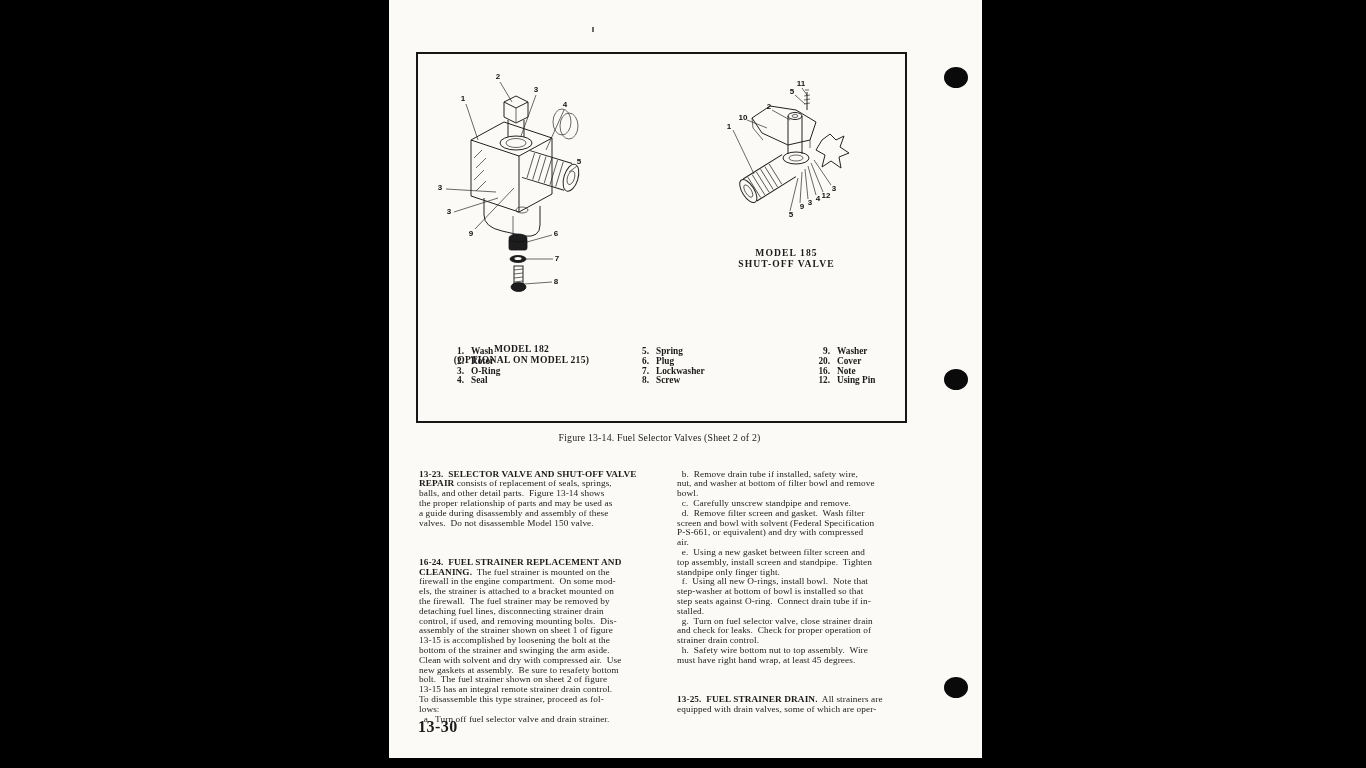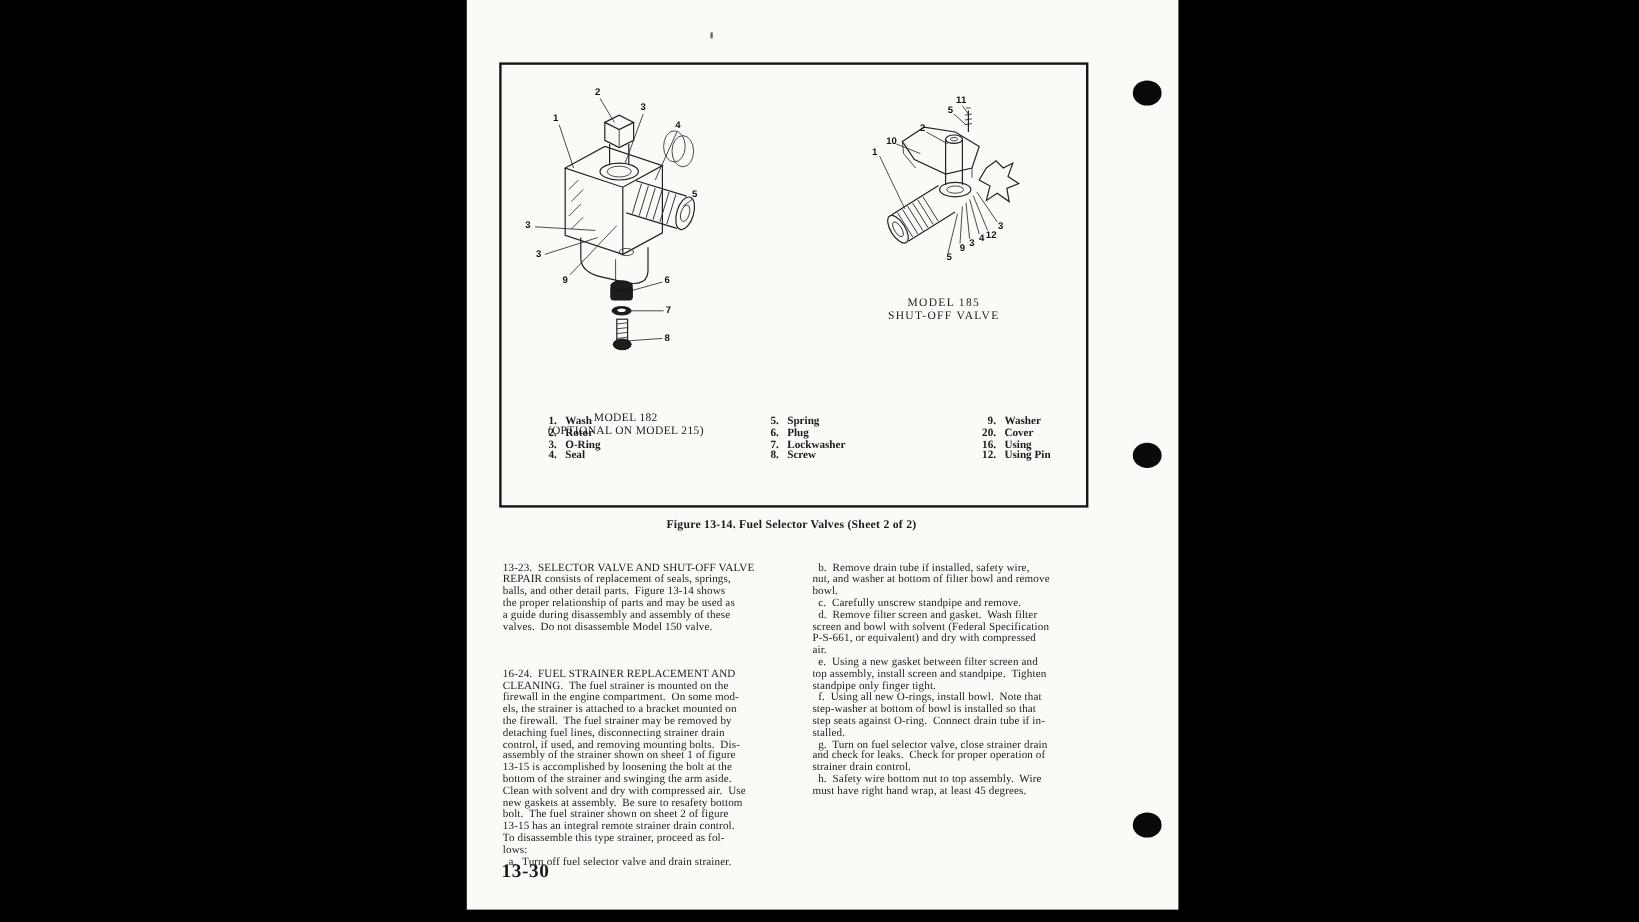--- a/index.html
+++ b/index.html
@@ -14,40 +14,40 @@
   .hole{
     position:absolute;width:24px;height:21px;border-radius:50%;
     background:#0a0a0a;left:555px;
   }
   .figure-box{
     position:absolute;left:27px;top:52px;width:487px;height:367px;
     border:2px solid #161616;background:transparent;
   }
   .diagram-svg{position:absolute;}
   .fig-caption-block{
-    position:absolute;text-align:center;font-weight:normal;line-height:11px;
+    position:absolute;text-align:center;font-weight:bold;line-height:11px;
     font-size:9.6px;letter-spacing:.3px;
   }
   .fig-caption-block.spaced{letter-spacing:1.1px;}
   .parts-col{
     position:absolute;top:347px;font-size:9.3px;line-height:9.8px;font-weight:bold;
     white-space:nowrap;
   }
   .parts-row{display:flex;}
   .parts-num{display:inline-block;width:17px;text-align:right;margin-right:7px;}
   .figure-title{
     position:absolute;left:27px;top:432px;width:487px;text-align:center;
-    font-weight:bold;font-size:9.8px;letter-spacing:.2px;
+    font-weight:normal;font-size:9.8px;letter-spacing:.2px;
   }
   .text-col{
     position:absolute;top:450px;font-size:9.25px;line-height:9.8px;
     white-space:pre;letter-spacing:.1px;
   }
   .text-col .block + .block{margin-top:9.8px;}
-  .lead{font-weight:normal;}
+  .lead{font-weight:bold;}
   .page-num{
     position:absolute;left:29px;top:718px;font-weight:bold;font-size:16px;
     letter-spacing:.5px;
   }
   .tick-mark{position:absolute;left:203px;top:27px;width:2px;height:5px;background:#6a6a6a;}
   svg text{font-family:"Liberation Sans",sans-serif;font-weight:bold;fill:#111;}
   svg .ln{stroke:#222;stroke-width:1;fill:none;}
   svg .thin{stroke:#2a2a2a;stroke-width:.7;fill:none;}
   svg .dark{fill:#1d1d1d;stroke:#111;stroke-width:.8;}
 </style>
@@ -233,21 +233,21 @@
     <div class="parts-row">
         <span class="parts-num">9.</span>
         <span>Washer</span>
       </div>
     <div class="parts-row">
         <span class="parts-num">20.</span>
         <span>Cover</span>
       </div>
     <div class="parts-row">
         <span class="parts-num">16.</span>
-        <span>Using</span>
+        <span>Note</span>
       </div>
     <div class="parts-row">
         <span class="parts-num">12.</span>
         <span>Using Pin</span>
       </div>
   </div>
 
   <div class="figure-title">Figure 13-14.  Fuel Selector Valves (Sheet 2 of 2)</div>
 
   <div class="text-col" style="left:30px;width:254px;">
@@ -290,17 +290,19 @@
 standpipe only finger tight.
   f.  Using all new O-rings, install bowl.  Note that
 step-washer at bottom of bowl is installed so that
 step seats against O-ring.  Connect drain tube if in-
 stalled.
   g.  Turn on fuel selector valve, close strainer drain
 and check for leaks.  Check for proper operation of
 strainer drain control.
   h.  Safety wire bottom nut to top assembly.  Wire
 must have right hand wrap, at least 45 degrees.</span></div>
+    <div class="block"><span class="lead">13-25.  FUEL STRAINER DRAIN.</span><span>  All strainers are
+equipped with drain valves, some of which are oper-</span></div>
   </div>
 
   <div class="page-num">13-30</div>
 
 </div>
 
 </body></html>

